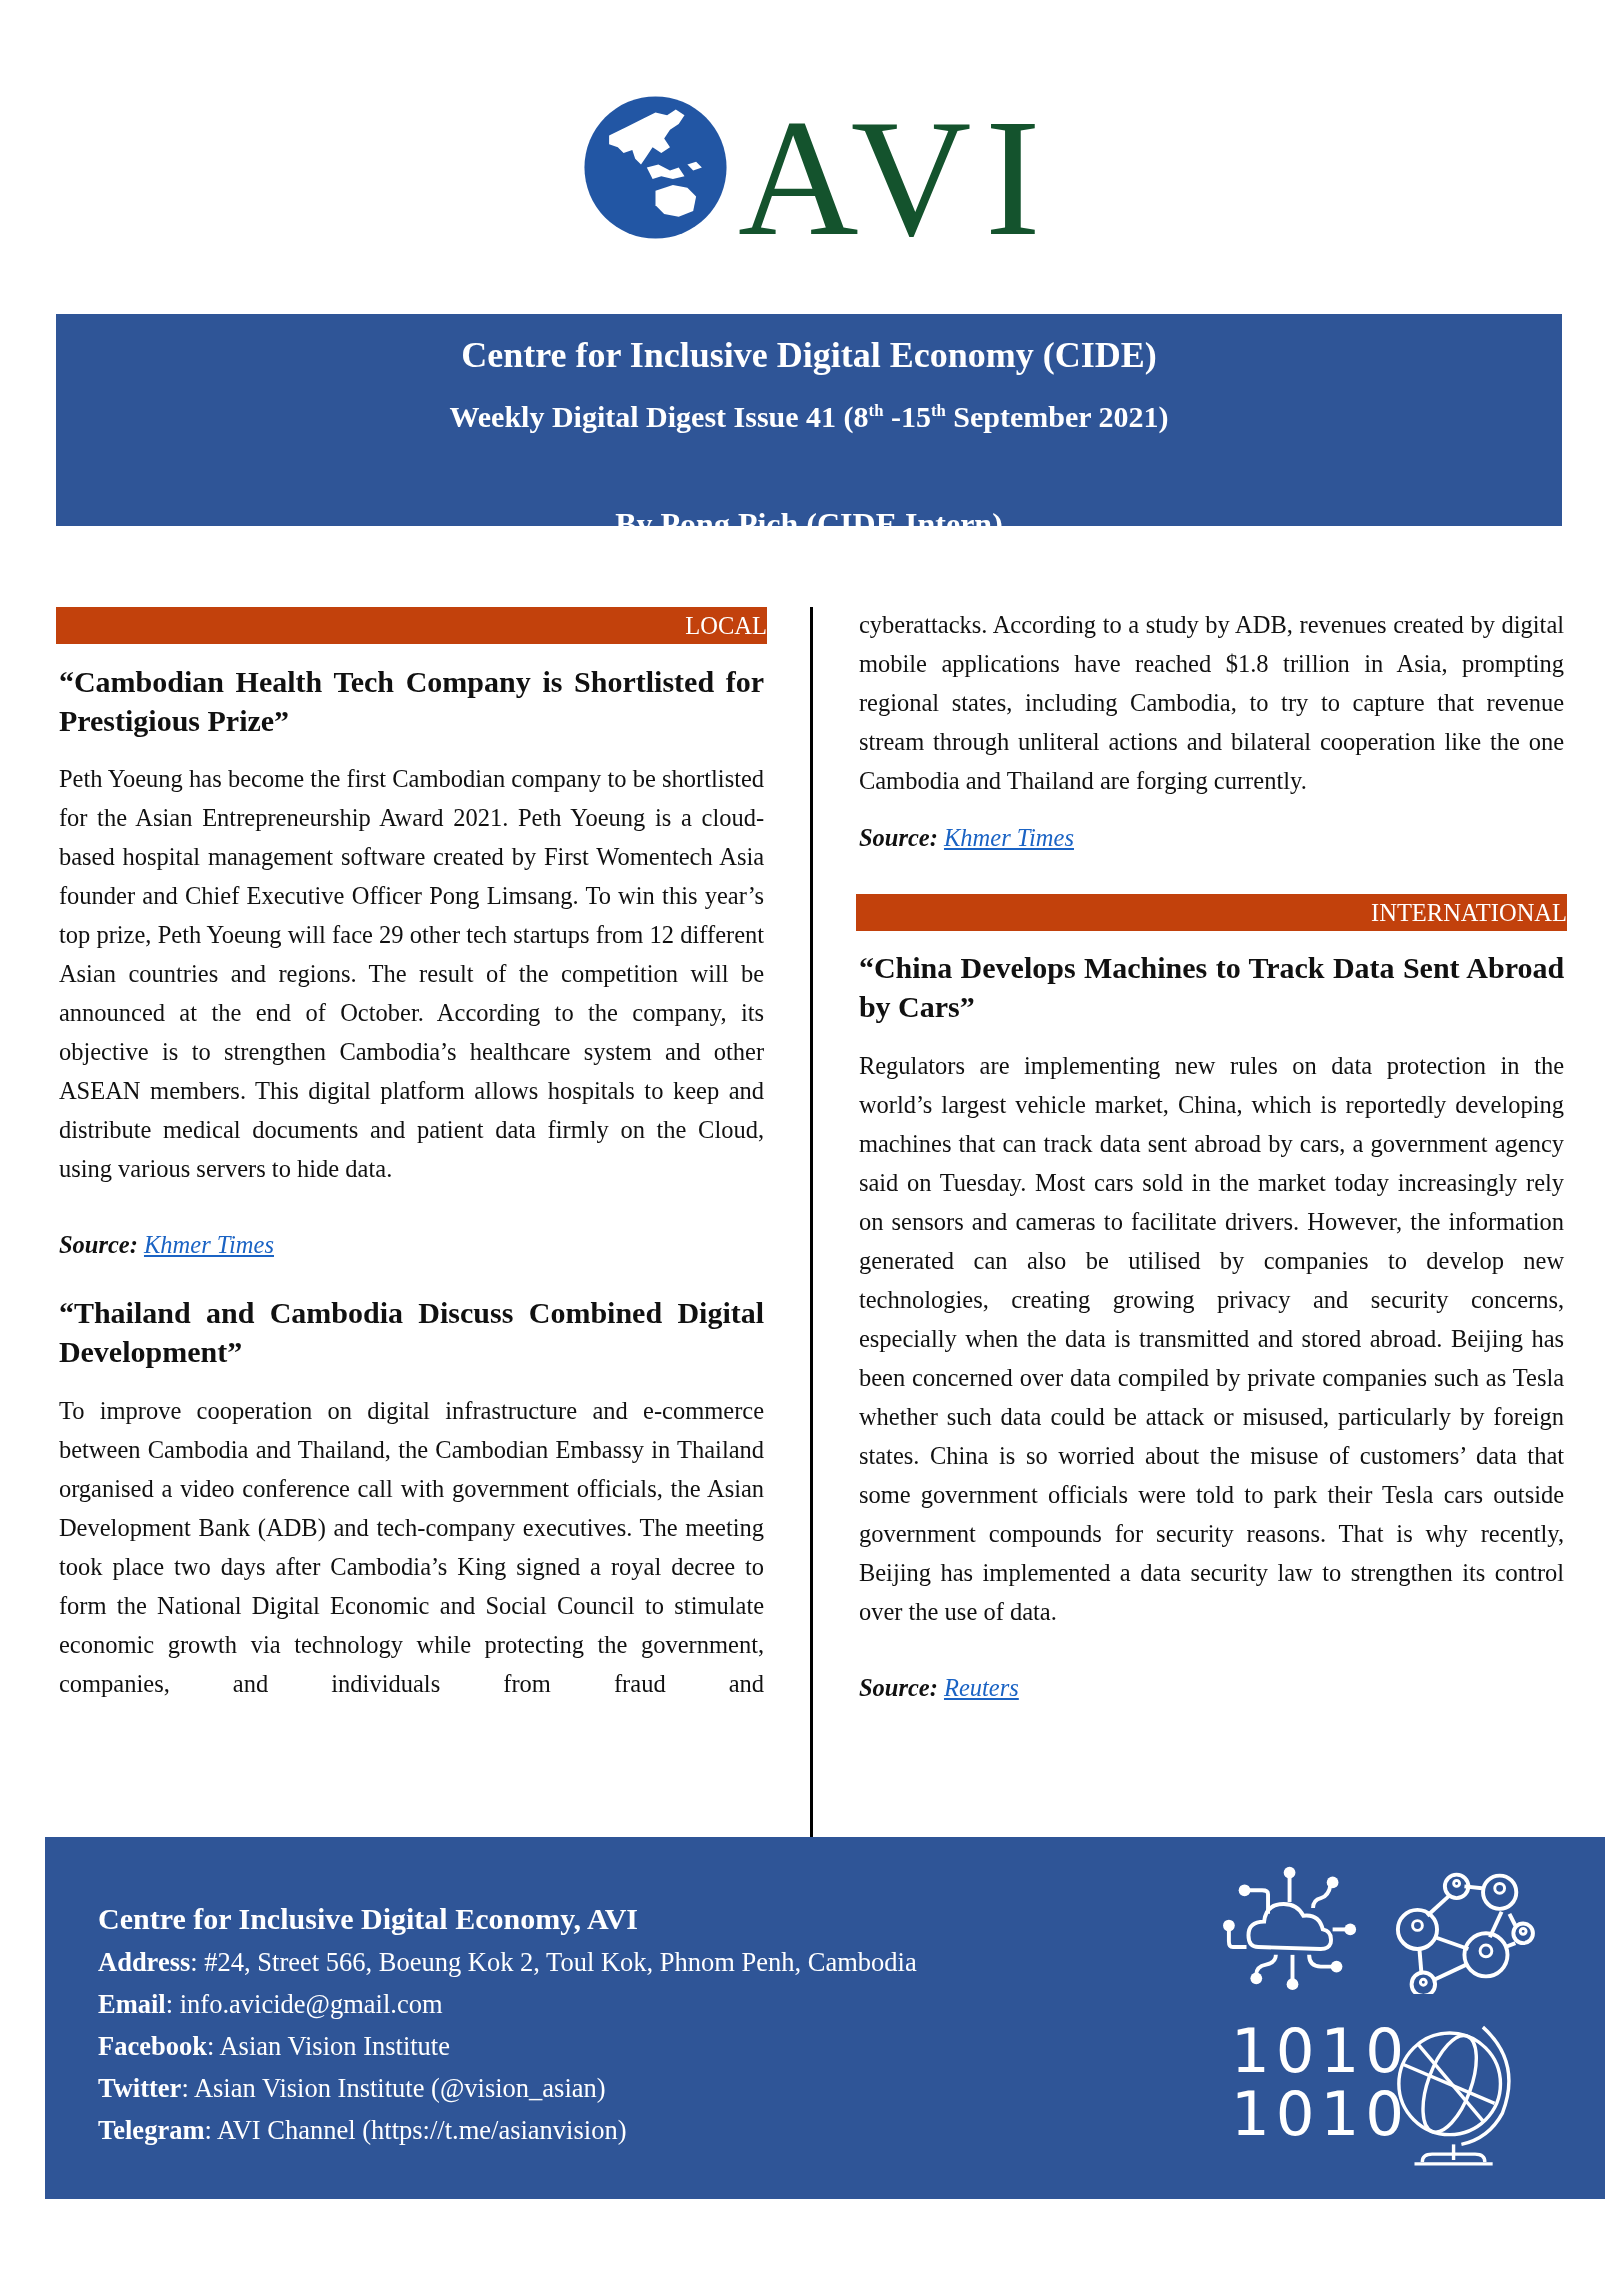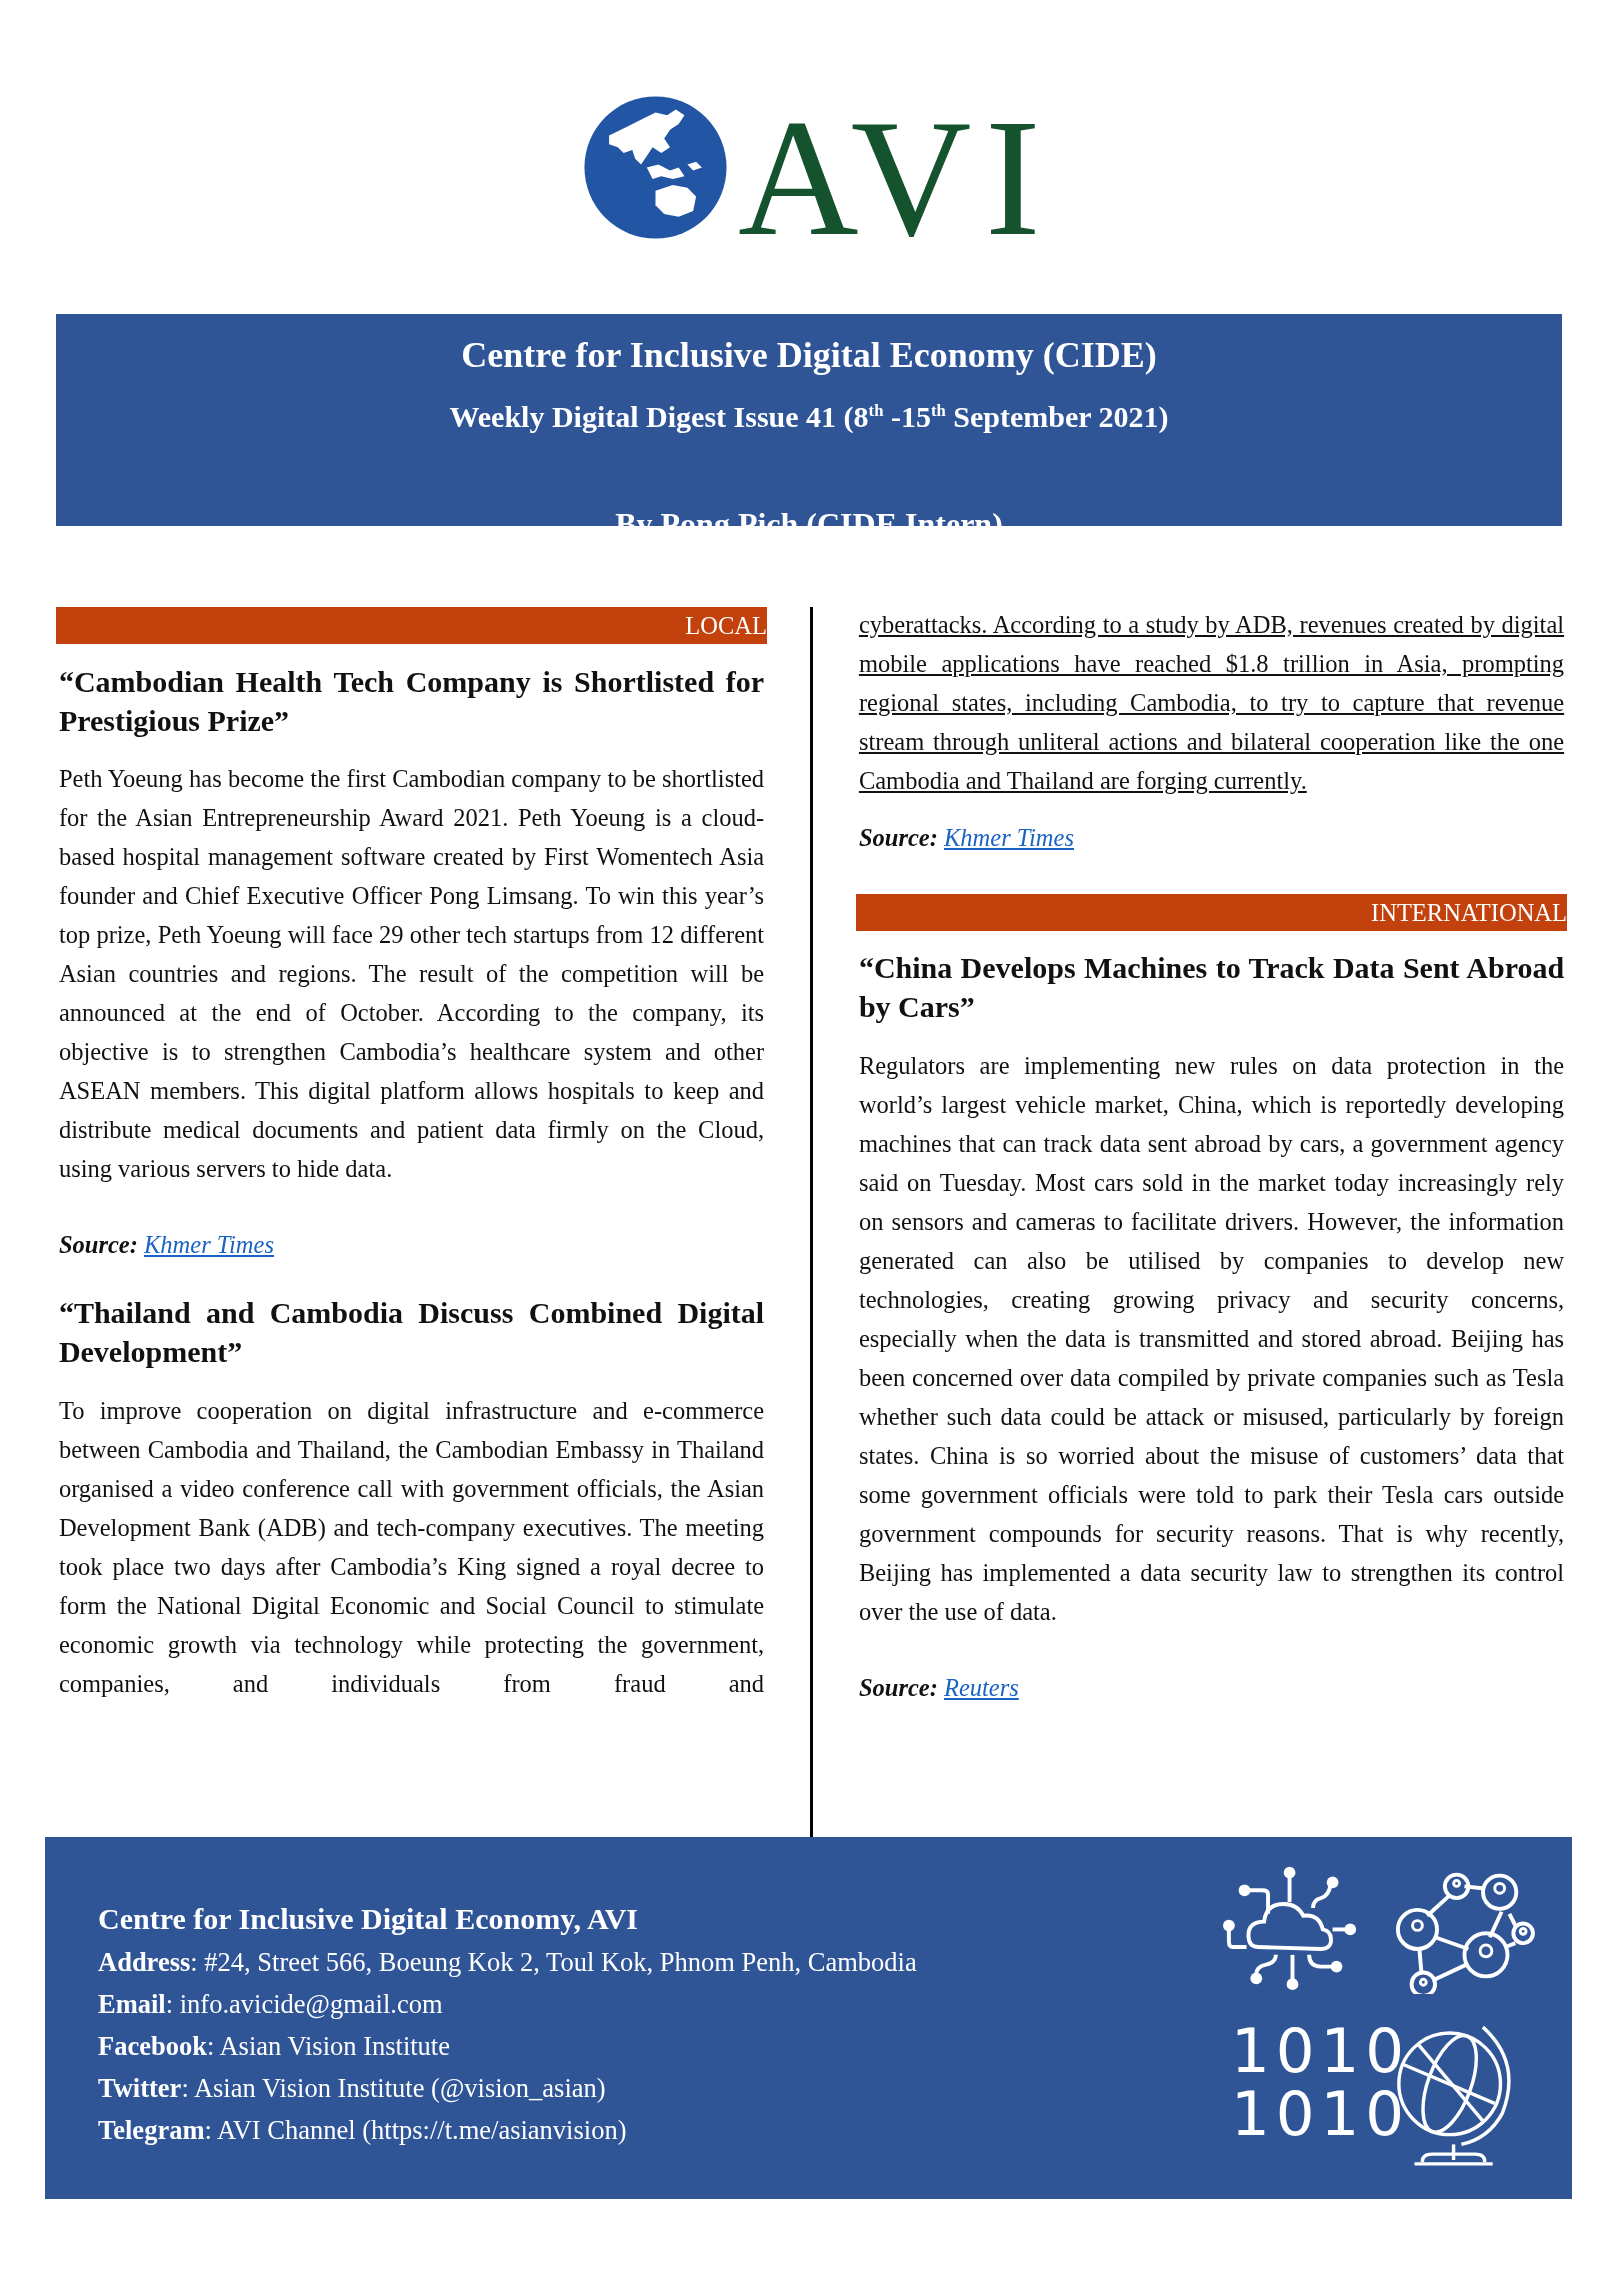--- a/index.html
+++ b/index.html
@@ -33,21 +33,21 @@
   .section-bar { height: 37px; background: #c2410c; color: #fff; text-align: right;
                  font-size: 24.5px; line-height: 37px; }
   .headline { font-size: 30px; font-weight: bold; line-height: 39px; text-align: justify;
               margin: 17.6px 2.9px 19.6px 2.9px; }
   .body-text { font-size: 24.5px; line-height: 39px; text-align: justify; margin: 0 2.9px; }
   .source { font-size: 24.5px; line-height: 39px; margin: 0 2.9px; font-style: italic; }
   .source b { font-weight: bold; }
   .source a { color: #1a63c4; text-decoration: underline; }
 
   
-  .footer { position: absolute; left: 45px; top: 1837px; width: 1527px; height: 362px; background: #2f5597; color: #fff; }
+  .footer { position: absolute; left: 45px; top: 1837px; width: 1527px; height: 362px; background: #2f5597; color: #fff; padding-left: 33px; }
   .footer-lines { position: absolute; left: 53px; top: 59px; }
   .footer-title { font-size: 30px; font-weight: bold; line-height: 45px; }
   .footer-line { font-size: 26.5px; line-height: 42px; }
   .footer-line b { font-weight: bold; }
   .footer-icons { position: absolute; left: 1147px; top: 9.8px; width: 363px; height: 333px; }
   .ficon { position: absolute; }
 </style>
 </head>
 <body>
 
@@ -78,21 +78,21 @@
     <a href="#">Khmer Times</a>
   </div>
 
   <div class="headline" style="margin-top:29px;">“Thailand and Cambodia Discuss Combined Digital Development”</div>
   <div class="body-text" style="text-align-last: justify;">To improve cooperation on digital infrastructure and e-commerce between Cambodia and Thailand, the Cambodian Embassy in Thailand organised a video conference call with government officials, the Asian Development Bank (ADB) and tech-company executives. The meeting took place two days after Cambodia’s King signed a royal decree to form the National Digital Economic and Social Council to stimulate economic growth via technology while protecting the government, companies, and individuals from fraud and</div>
 </div>
 
 <div class="divider"></div>
 
 <div class="col col-right">
-  <div class="body-text" style="margin-top:-2px;text-decoration:underline;">cyberattacks. According to a study by ADB, revenues created by digital mobile applications have reached $1.8 trillion in Asia, prompting regional states, including Cambodia, to try to capture that revenue stream through unliteral actions and bilateral cooperation like the one Cambodia and Thailand are forging currently.</div>
+  <div class="body-text" style="margin-top:-2px;">cyberattacks. According to a study by ADB, revenues created by digital mobile applications have reached $1.8 trillion in Asia, prompting regional states, including Cambodia, to try to capture that revenue stream through unliteral actions and bilateral cooperation like the one Cambodia and Thailand are forging currently.</div>
   <div class="source" style="margin-top:17.6px;">
     <b>Source:</b>
     <a href="#">Khmer Times</a>
   </div>
 
   <div class="section-bar" style="margin-top:37px;">INTERNATIONAL</div>
   <div class="headline">“China Develops Machines to Track Data Sent Abroad by Cars”</div>
   <div class="body-text">Regulators are implementing new rules on data protection in the world’s largest vehicle market, China, which is reportedly developing machines that can track data sent abroad by cars, a government agency said on Tuesday. Most cars sold in the market today increasingly rely on sensors and cameras to facilitate drivers. However, the information generated can also be utilised by companies to develop new technologies, creating growing privacy and security concerns, especially when the data is transmitted and stored abroad. Beijing has been concerned over data compiled by private companies such as Tesla whether such data could be attack or misused, particularly by foreign states. China is so worried about the misuse of customers’ data that some government officials were told to park their Tesla cars outside government compounds for security reasons. That is why recently, Beijing has implemented a data security law to strengthen its control over the use of data.</div>
   <div class="source" style="margin-top:37px;">
     <b>Source:</b>

